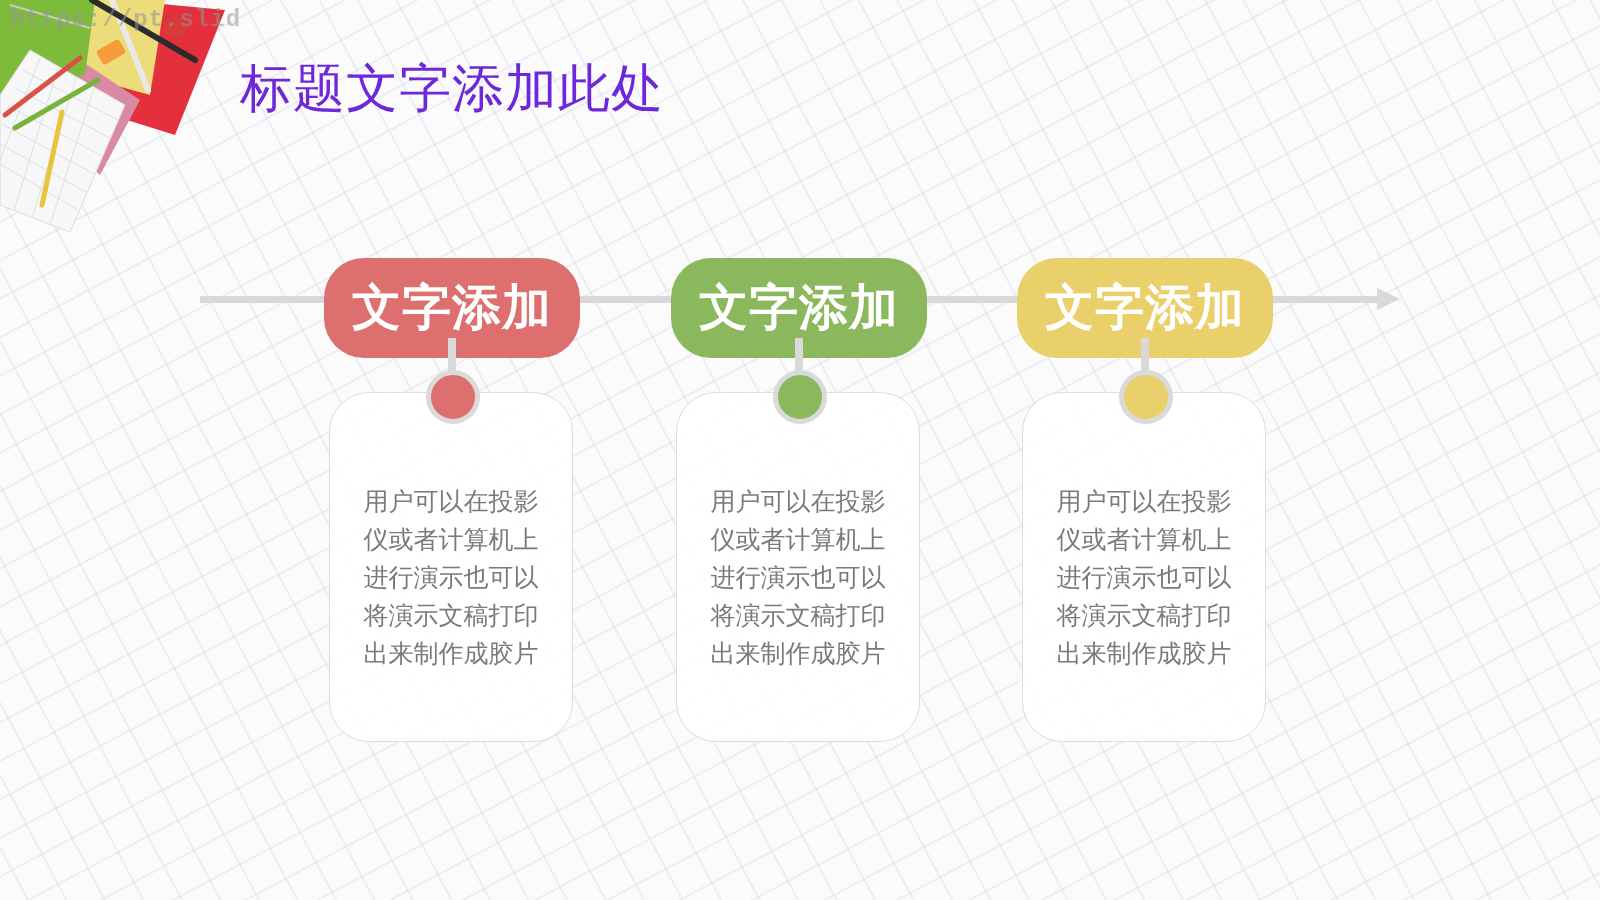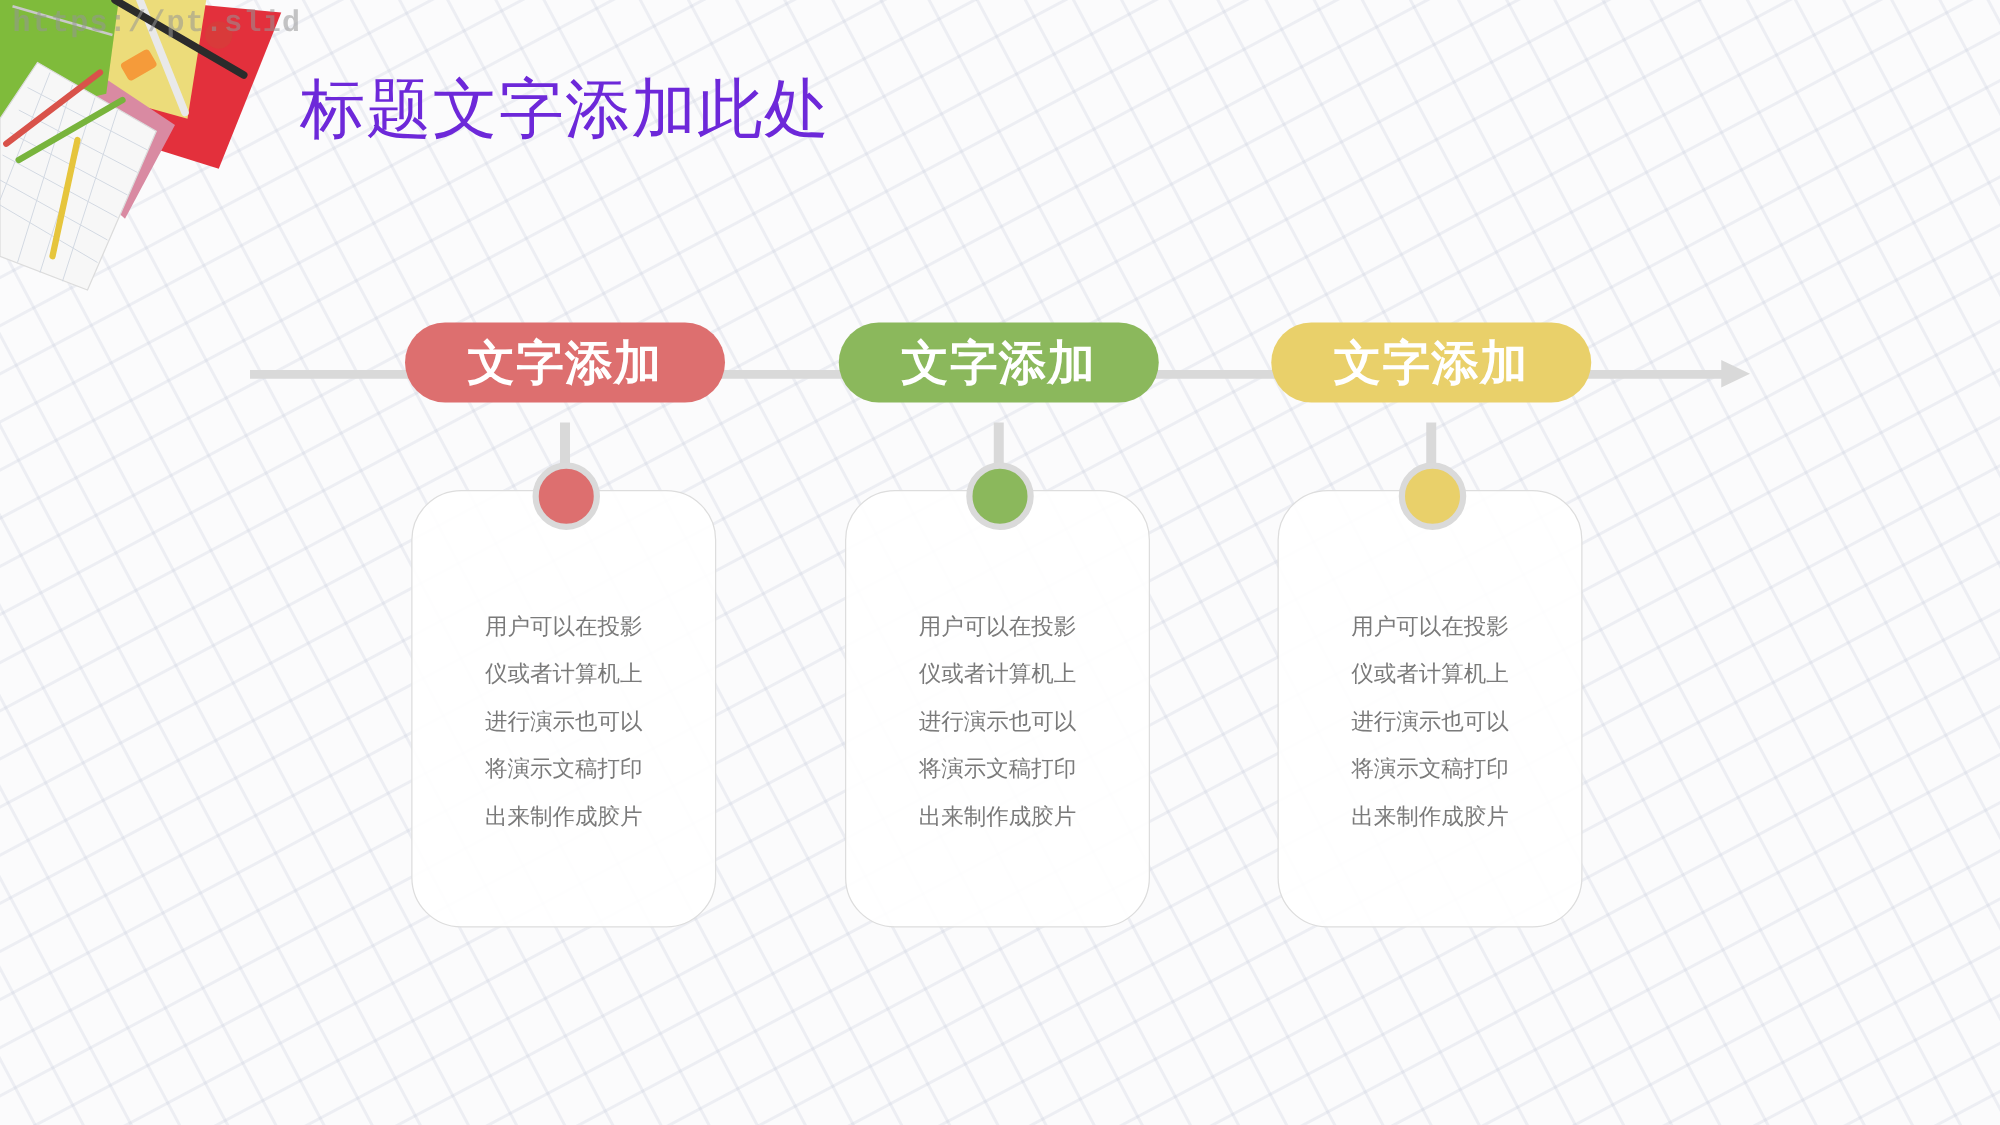--- a/index.html
+++ b/index.html
@@ -30,36 +30,36 @@
     position:absolute; left:200px; top:296px; width:1182px; height:7px;
     background:#d9d9d9; z-index:2;
   }
   .arrow-head {
     position:absolute; left:1377px; top:288px; width:0; height:0;
     border-top:11px solid transparent; border-bottom:11px solid transparent;
     border-left:23px solid #d9d9d9; z-index:2;
   }
   .step { position:absolute; top:258px; width:256px; height:490px; z-index:3; }
   .pill {
-    position:absolute; left:0; top:0; width:256px; height:64px; border-radius:40px;
+    position:absolute; left:0; top:0; width:256px; height:100px; border-radius:40px;
     display:flex; align-items:center; justify-content:center;
-    color:#ffffff; font-size:38px; font-weight:bold; letter-spacing:1px;
+    color:#ffffff; font-size:49px; font-weight:bold; letter-spacing:1px;
     font-family:"DejaVu Sans", "Liberation Sans", sans-serif;
   }
   .connector {
     position:absolute; left:124px; top:80px; width:8px; height:40px; background:#d9d9d9;
   }
   .card {
     position:absolute; left:5px; top:134px; width:244px; height:350px;
     border:1.5px solid #dddddd; border-radius:40px; background:rgba(255,255,255,0.92);
     box-sizing:border-box;
   }
   .card-text {
     position:absolute; left:0; right:0; top:90px; text-align:center;
-    font-size:18px; line-height:38px; color:#7a7a7a;
+    font-size:25px; line-height:38px; color:#7a7a7a;
   }
   .card-text span { display:block; white-space:nowrap; }
   .node {
     position:absolute; left:102px; top:112px; width:44px; height:44px; border-radius:50%;
     border:5px solid #dadada; z-index:4;
   }
 </style>
 </head>
 <body>
 

